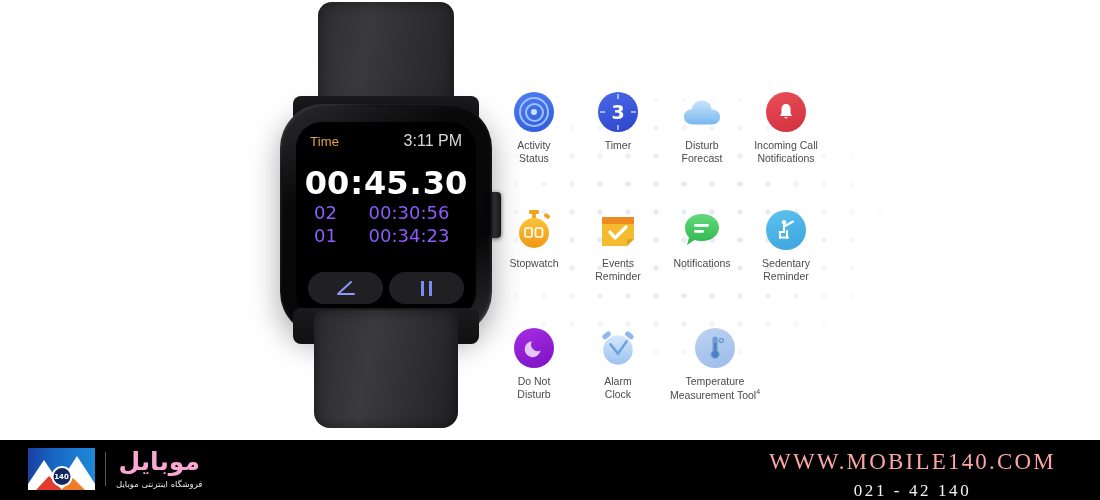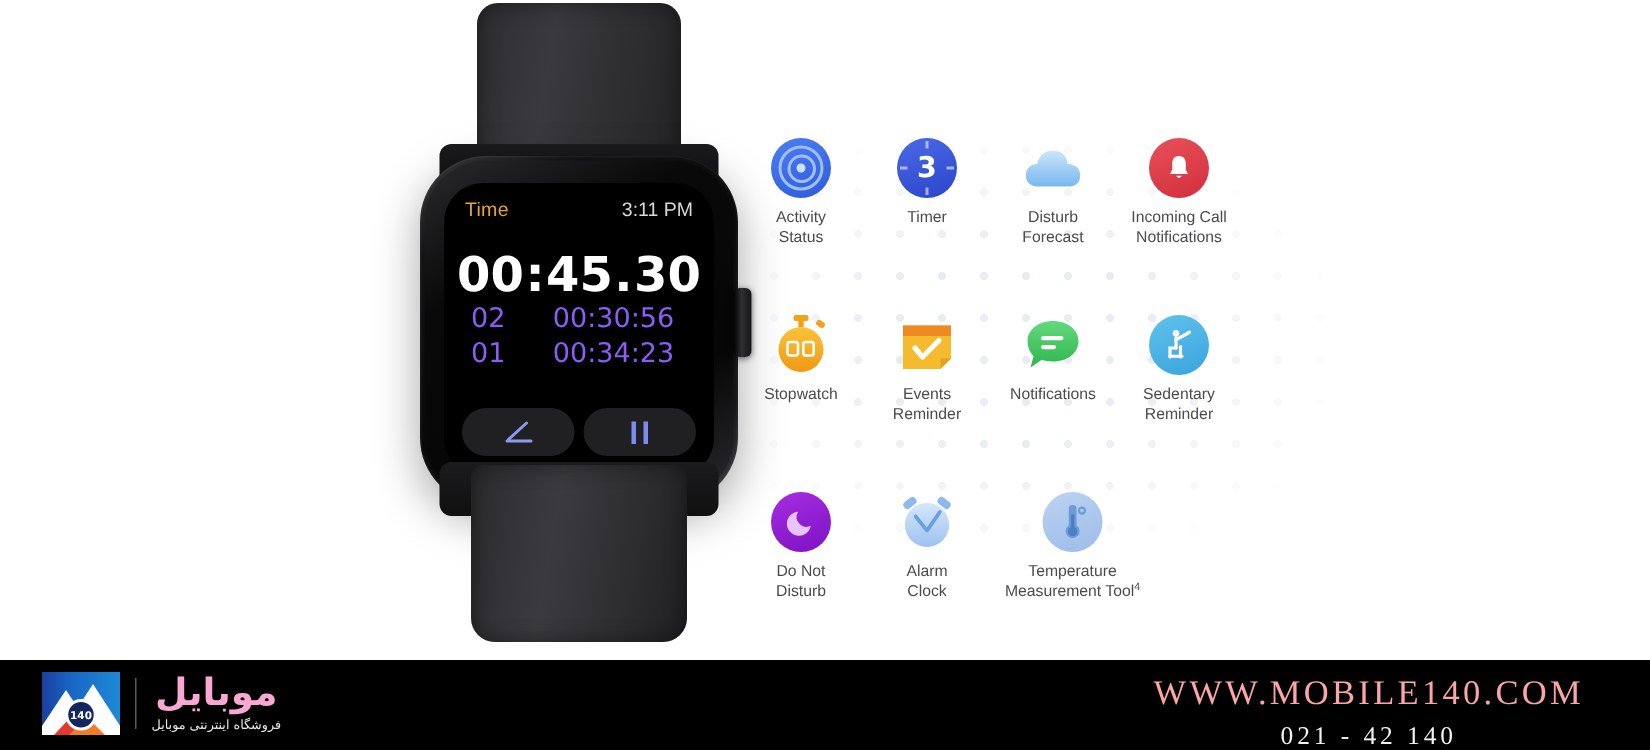--- a/index.html
+++ b/index.html
@@ -48,21 +48,21 @@
   #crown{position:absolute;right:-9px;top:88px;width:12px;height:46px;border-radius:4px;
         background:linear-gradient(90deg,#000,#2f2f33 45%,#151517);
         box-shadow:0 1px 4px rgba(0,0,0,.6);}
 
   #screen{position:absolute;left:50%;top:122px;transform:translateX(-50%);
         width:180px;height:196px;border-radius:26px;background:#000;overflow:hidden;}
 
   .scr-top{position:absolute;top:10px;left:14px;right:14px;display:flex;
            justify-content:space-between;align-items:center;}
   .scr-time-lbl{color:#e8a33d;font-size:13px;letter-spacing:.2px;}
-  .scr-clock{color:#d8d8d8;font-size:13px;}
+  .scr-clock{color:#d8d8d8;font-size:16px;}
 
   .big-time{position:absolute;top:42px;left:0;right:0;text-align:center;
             color:#fff;font-size:32px;font-weight:bold;letter-spacing:0px;
             font-family:"DejaVu Sans",sans-serif;}
   .big-time .sep{font-weight:bold;margin:0 1px;}
 
   .laps{position:absolute;top:80px;left:18px;right:18px;color:#8b5cf6;font-size:18px;
         font-family:"DejaVu Sans",sans-serif;}
   .lap-row{display:flex;margin-bottom:2px;}
   .lap-n{width:46px;text-align:left;}
@@ -106,21 +106,21 @@
   .ic-events{background:none;}
   .ic-notif{background:none;}
   .ic-sedentary{background:linear-gradient(160deg,#5fc2ee,#3ba4dd);}
   .ic-alarm{background:none;}
   .ic-dnd{background:linear-gradient(160deg,#a72de0,#7c12c4);}
   .ic-temp{background:linear-gradient(160deg,#bcd3f2,#9dbce8);}
 
   
   #footer{position:absolute;left:0;bottom:0;width:1100px;height:60px;background:#000;}
   #logo-wrap{position:absolute;left:28px;top:8px;display:flex;align-items:center;gap:10px;}
-  #logo-mark{width:52px;height:42px;border-radius:0;overflow:hidden;position:relative;
+  #logo-mark{width:67px;height:42px;border-radius:0;overflow:hidden;position:relative;
              background:linear-gradient(90deg,#1b3fa0 0%,#1766c4 38%,#1e8ad6 100%);}
   #logo-mark .peak{position:absolute;bottom:0;}
   #logo-mark .p1{left:-4px;bottom:0;width:0;height:0;border-left:20px solid transparent;
        border-right:20px solid transparent;border-bottom:30px solid #ffffff;}
   #logo-mark .p2{right:-4px;bottom:0;width:0;height:0;border-left:22px solid transparent;
        border-right:22px solid transparent;border-bottom:34px solid #ffffff;}
   #logo-mark .red{position:absolute;left:8px;bottom:0;width:0;height:0;
        border-left:13px solid transparent;border-right:13px solid transparent;
        border-bottom:14px solid #e23b2e;}
   #logo-mark .red2{position:absolute;right:10px;bottom:0;width:0;height:0;

